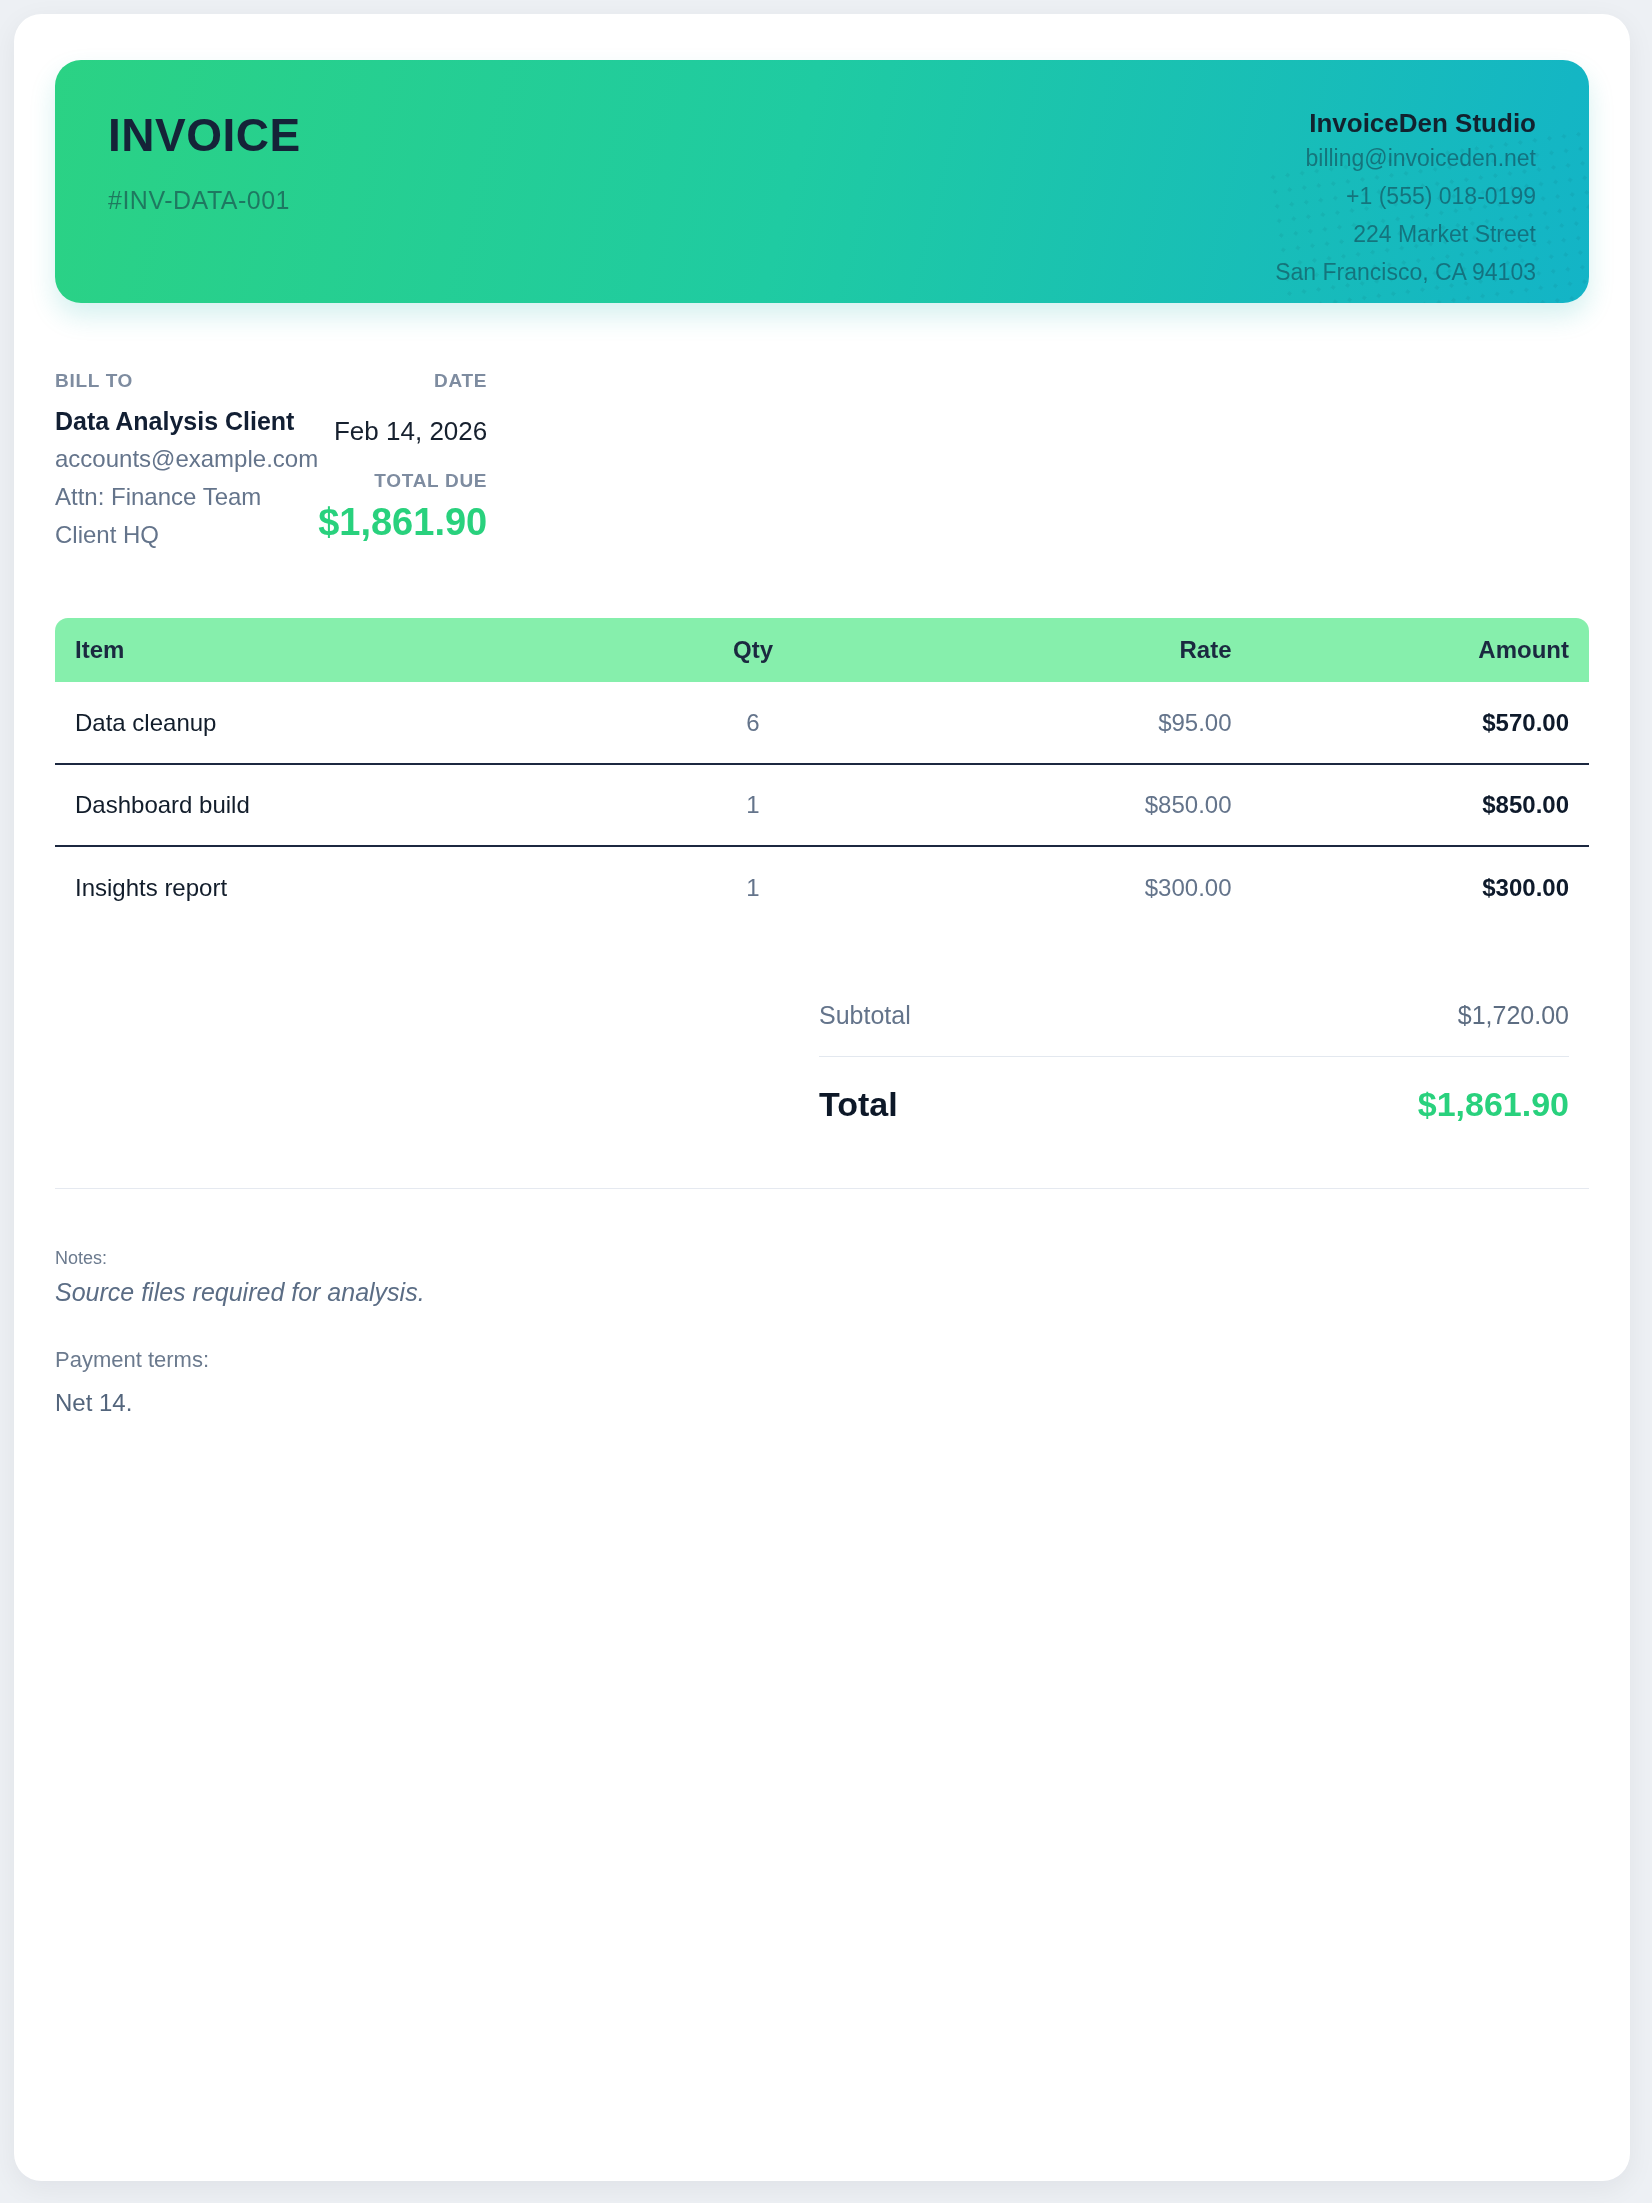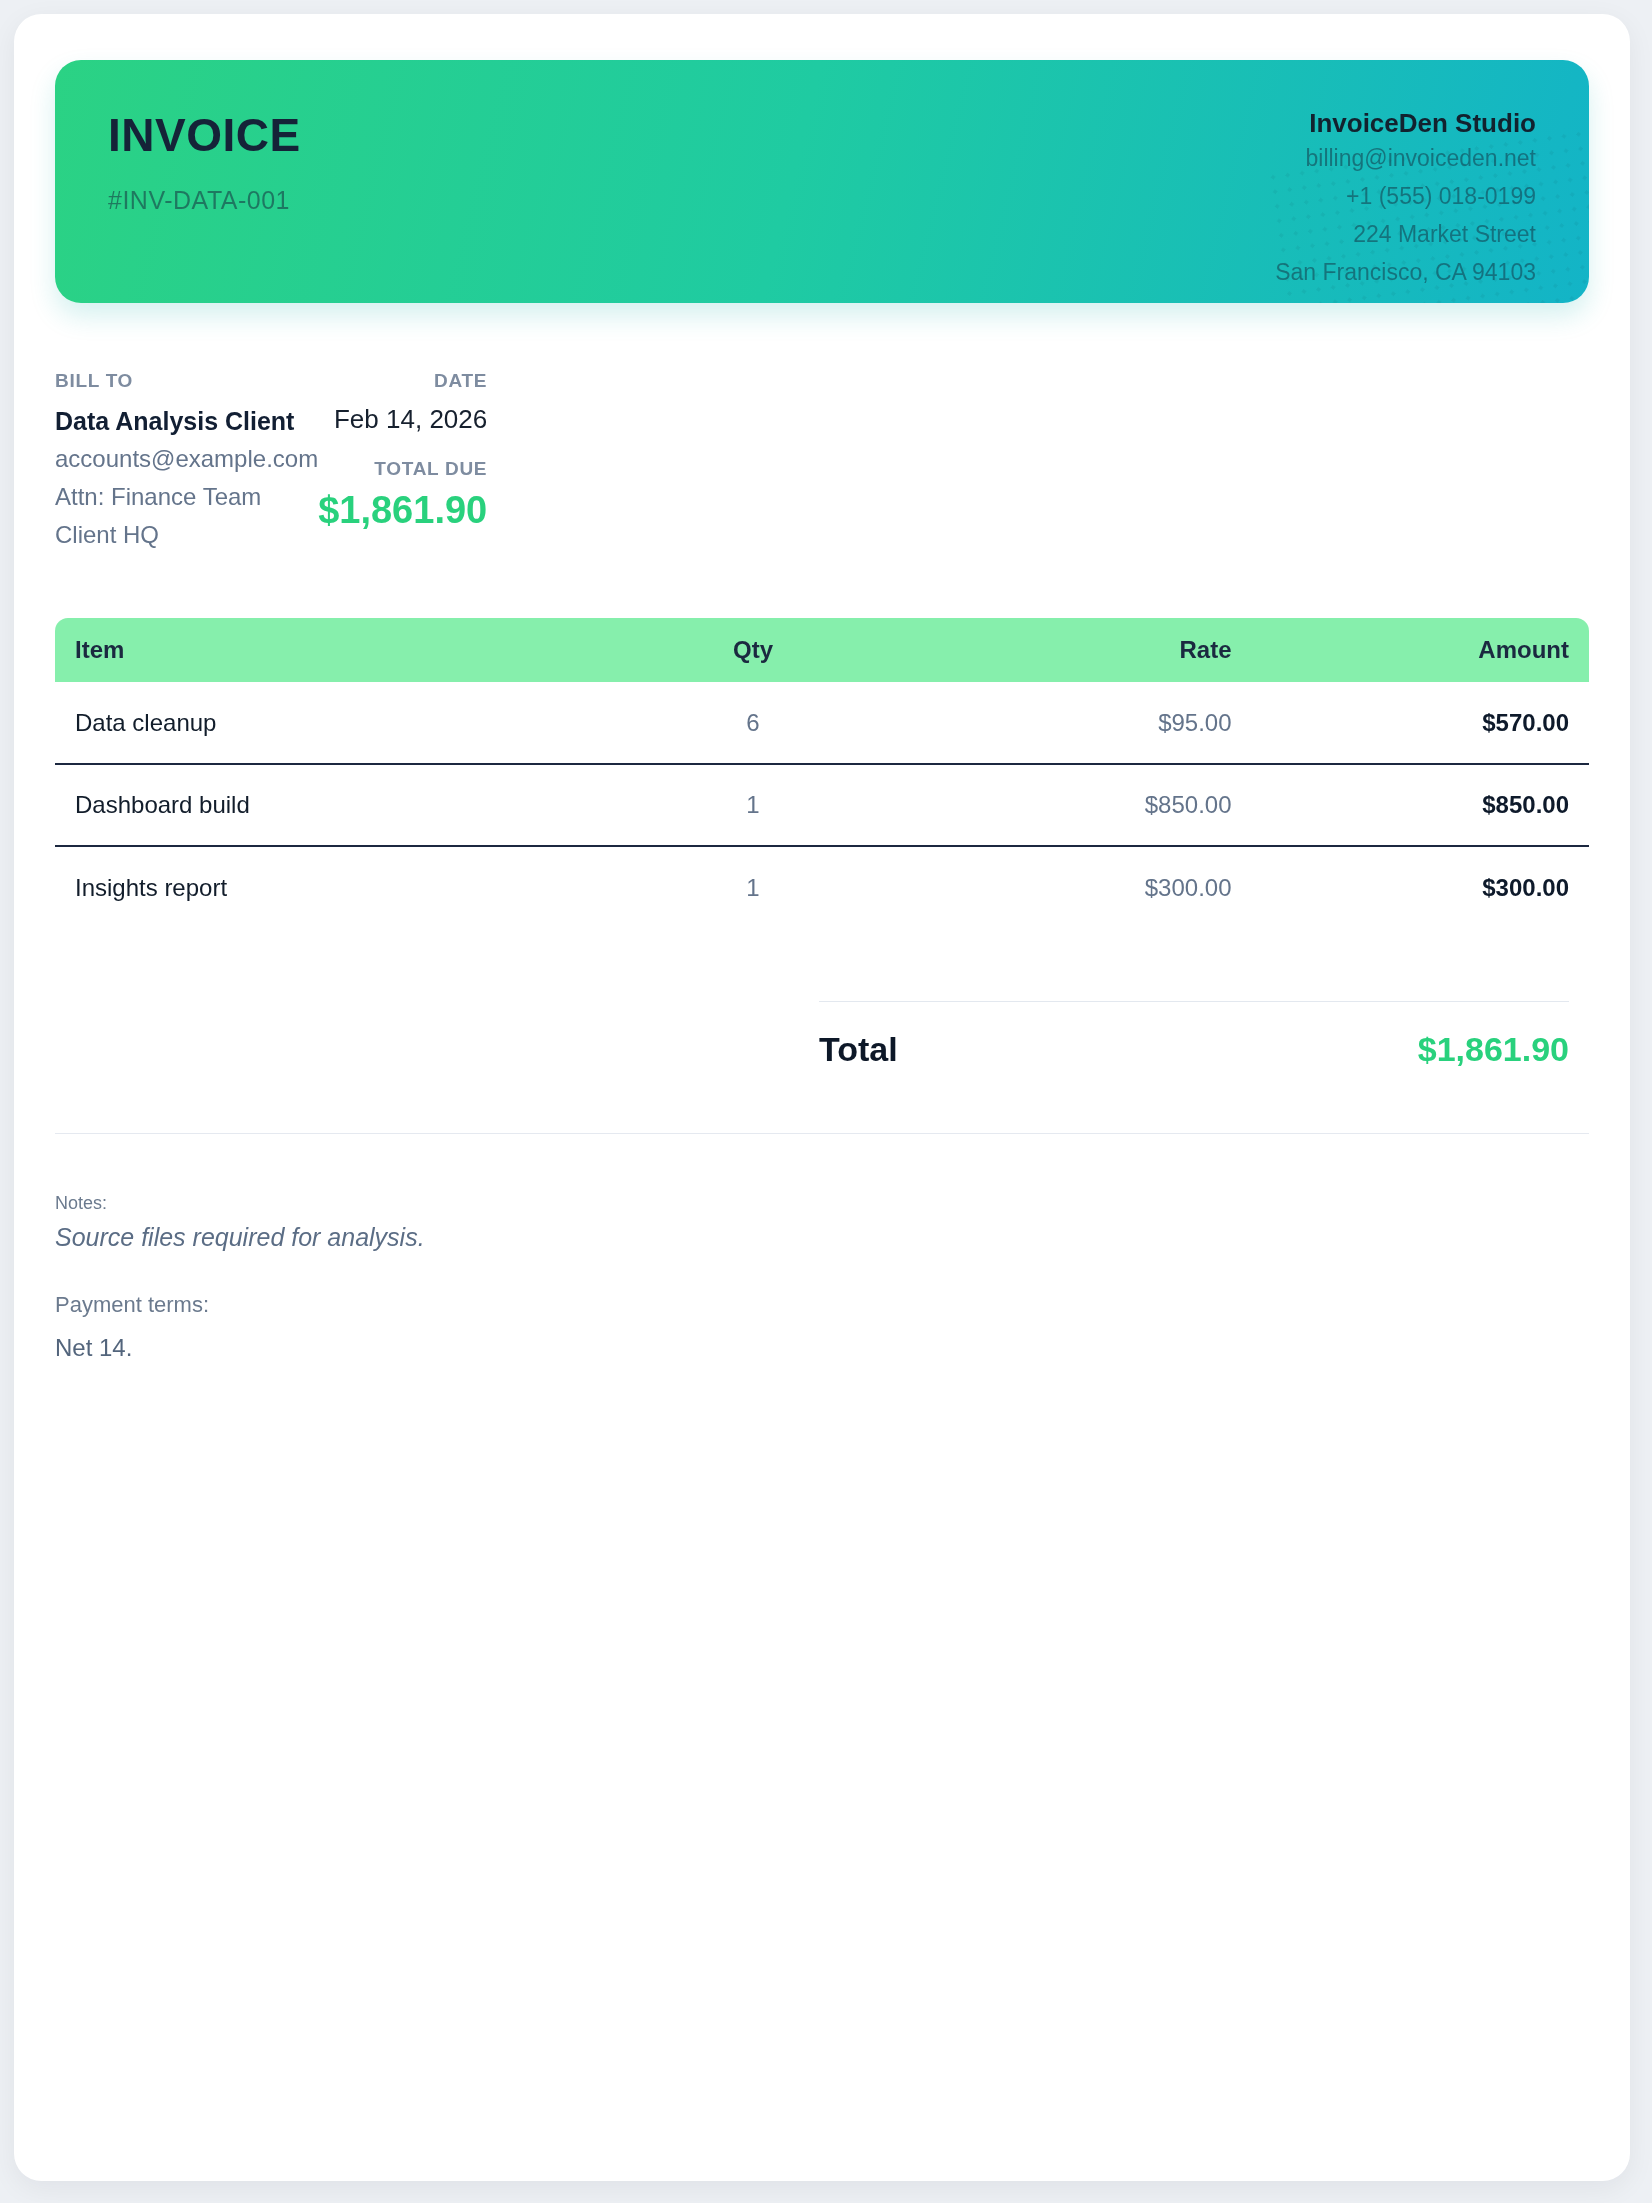--- a/index.html
+++ b/index.html
@@ -88,21 +88,21 @@
     color: #121f33;
   }
   .billto-line {
     font-size: 24px;
     line-height: 38px;
     color: #64748b;
   }
   .billto-line.first { margin-top: 4.6px; }
   .meta-right { text-align: right; }
   .date-value {
-    margin-top: 12px;
+    margin-top: 24px;
     font-size: 26px;
     color: #16202e;
   }
   .kicker.total-due { margin-top: 23px; }
   .total-due-value {
     margin-top: 9.2px;
     font-size: 38px;
     font-weight: 700;
     color: #29d17d;
   }
@@ -244,20 +244,24 @@
         <tr>
           <td class="cell-item">Insights report</td>
           <td class="cell-qty">1</td>
           <td class="cell-rate">$300.00</td>
           <td class="cell-amt">$300.00</td>
         </tr>
       </tbody>
     </table>
 
     <div class="totals">
+      <div class="totals-line">
+        <span class="totals-label">Subtotal</span>
+        <span class="totals-value">$1,720.00</span>
+      </div>
       <hr class="totals-divider">
       <div class="totals-line">
         <span class="grand-label">Total</span>
         <span class="grand-value">$1,861.90</span>
       </div>
     </div>
 
     <hr class="footer-divider">
 
     <div class="notes-block">

